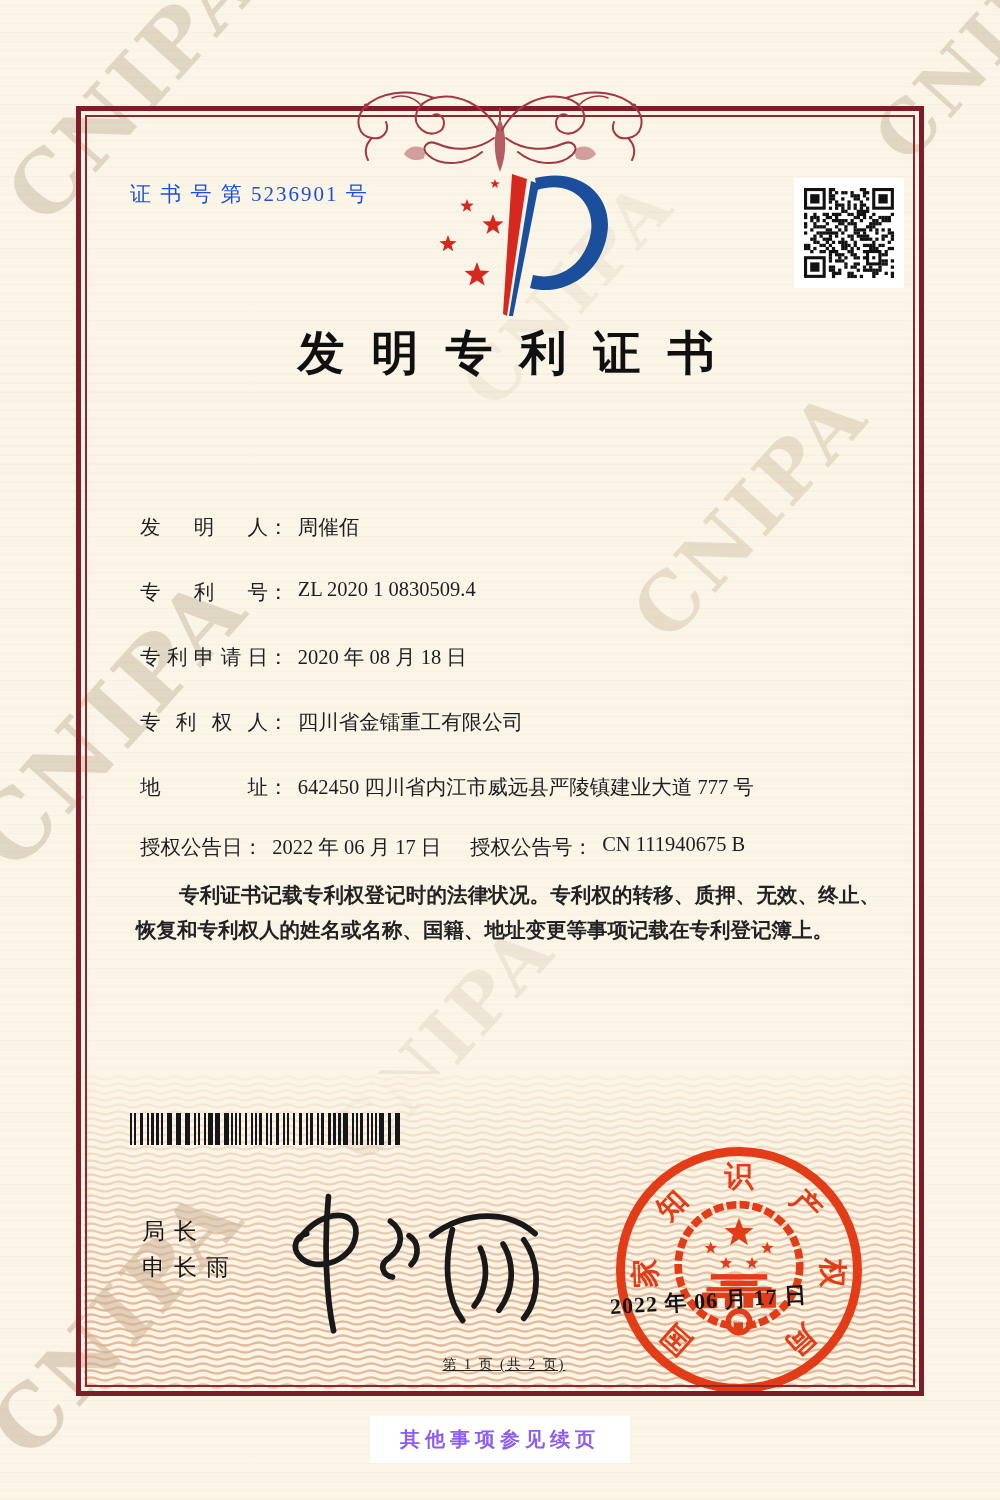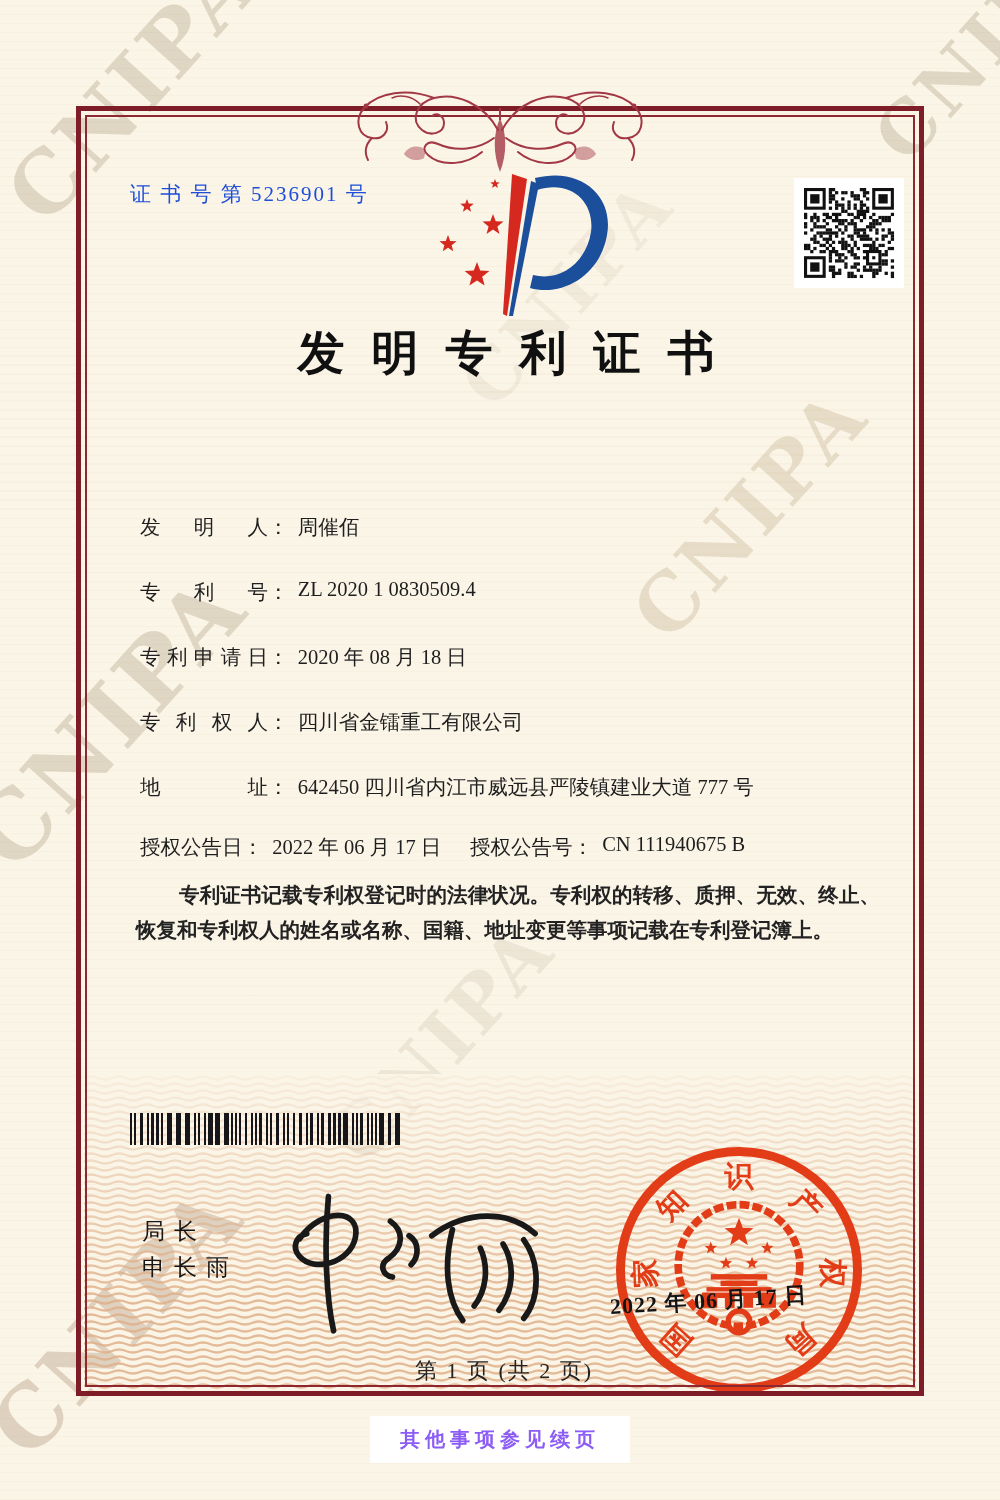--- a/index.html
+++ b/index.html
@@ -53,21 +53,21 @@
   
   .seal{position:absolute;left:616px;top:1147px;width:246px;height:246px;z-index:3;opacity:.97;}
   .seal-ring{position:absolute;inset:0;border:9px solid #e23812;border-radius:50%;box-sizing:border-box;}
   .seal-emblem{position:absolute;left:50%;top:50%;width:152px;height:152px;transform:translate(-50%,-53%);}
   .seal-chars{position:absolute;inset:0;}
   .seal-chars span{position:absolute;left:50%;top:50%;font-size:29px;font-weight:700;color:#e23812;
                    font-family:"Liberation Serif","DejaVu Serif",serif;}
   .seal-date{position:absolute;left:610px;top:1286px;z-index:4;font-size:22px;font-weight:700;
              color:#141414;letter-spacing:1px;transform:rotate(-3.5deg);white-space:nowrap;}
   .page-info{position:absolute;left:76px;top:1356px;width:856px;z-index:3;text-align:center;
-             font-size:22px;letter-spacing:2px;color:#222;}
+             font-size:14px;letter-spacing:2px;color:#222;text-decoration:underline;}
   .footer-note{position:absolute;left:50%;top:1416px;transform:translateX(-50%);z-index:5;
                background:#ffffff;padding:10px 30px;font-size:20px;font-weight:600;letter-spacing:5px;
                color:#8b5cf6;white-space:nowrap;}
 </style>
 </head>
 <body>
 
 <div class="page">
   <div class="texture"></div>
 

